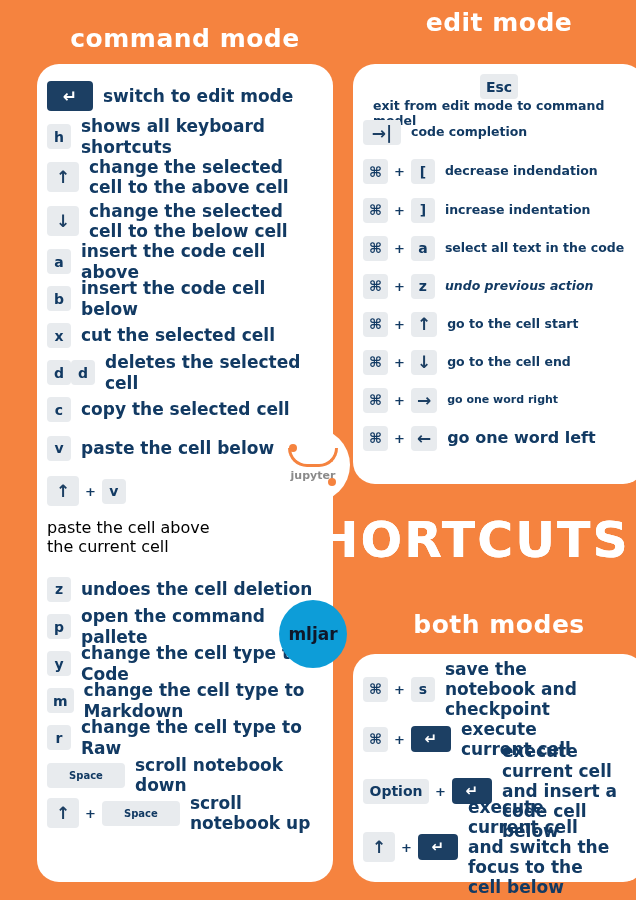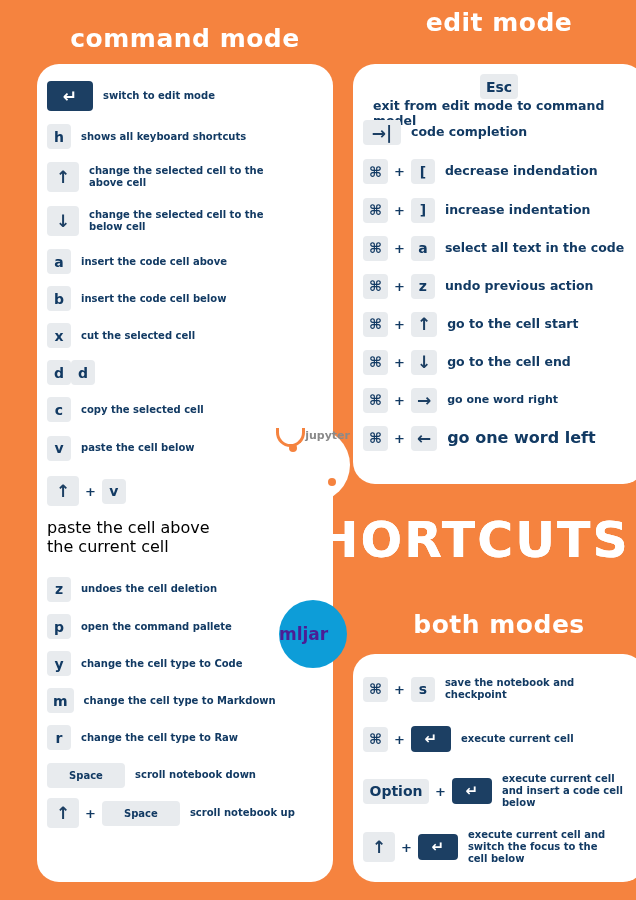--- a/index.html
+++ b/index.html
@@ -56,21 +56,21 @@
     padding: 10px 10px 0 10px;
     box-sizing: border-box;
   }
   .row {
     display: flex;
     align-items: center;
     box-sizing: border-box;
   }
   .row .desc {
     color: #123a63;
-    font-size: 10px;
+    font-size: 17px;
     font-weight: bold;
     line-height: 1.18;
     margin-left: 10px;
   }
 
   
   .key {
     display: inline-flex;
     align-items: center;
     justify-content: center;
@@ -130,21 +130,22 @@
   
   #jupyter-logo {
     position: absolute;
     left: 253px;
     top: 428px;
     width: 74px;
     height: 74px;
     border-radius: 50%;
     background: #ffffff;
     display: flex;
-    align-items: flex-start;
+    flex-direction: column;
+    align-items: center;
     justify-content: center;
   }
   #jupyter-logo .jlabel {
     color: #8a8a8a;
     font-size: 11px;
     font-weight: bold;
     margin-top: 1px;
   }
   .jarc {
     width: 44px; height: 16px;
@@ -166,21 +167,22 @@
   #mljar-logo {
     position: absolute;
     left: 256px;
     top: 600px;
     width: 68px;
     height: 68px;
     border-radius: 50%;
     background: #0D9DD8;
     display: flex;
     align-items: center;
-    color: #4c1d95;
+    justify-content: center;
+    color: #0f172a;
     font-size: 17px;
     font-weight: bold;
   }
 </style>
 </head>
 <body>
 
 <div class="page">
 
   <div class="panel-title-wrap" id="command-title">
@@ -212,20 +214,21 @@
           <span class="key ">b</span>
           <span class="desc">insert the code cell below</span>
         </div>
         <div class="row" style="height: 37px;">
           <span class="key ">x</span>
           <span class="desc">cut the selected cell</span>
         </div>
         <div class="row" style="height: 37px;">
           <span class="key ">d</span>
           <span class="key ">d</span>
+          <span class="desc">deletes the selected cell</span>
         </div>
         <div class="row" style="height: 37px;">
           <span class="key ">c</span>
           <span class="desc">copy the selected cell</span>
         </div>
         <div class="row" style="height: 40px;">
           <span class="key ">v</span>
           <span class="desc">paste the cell below</span>
         </div>
         <div style="margin-top: 6px;">
@@ -297,21 +300,21 @@
         <div class="row" style="height: 38px;">
           <span class="key ">⌘</span>
           <span class="plus">+</span>
           <span class="key ">a</span>
           <span class="desc" style="font-size: 12.5px;">select all text in the code</span>
         </div>
         <div class="row" style="height: 38px;">
           <span class="key ">⌘</span>
           <span class="plus">+</span>
           <span class="key ">z</span>
-          <span class="desc" style="font-size: 12.5px;">undo previous action</span>
+          <span class="desc" style="font-size: 12.5px; font-style: italic;">undo previous action</span>
         </div>
         <div class="row" style="height: 38px;">
           <span class="key ">⌘</span>
           <span class="plus">+</span>
           <span class="key arrowkey">↑</span>
           <span class="desc" style="font-size: 12.5px;">go to the cell start</span>
         </div>
         <div class="row" style="height: 38px;">
           <span class="key ">⌘</span>
           <span class="plus">+</span>

